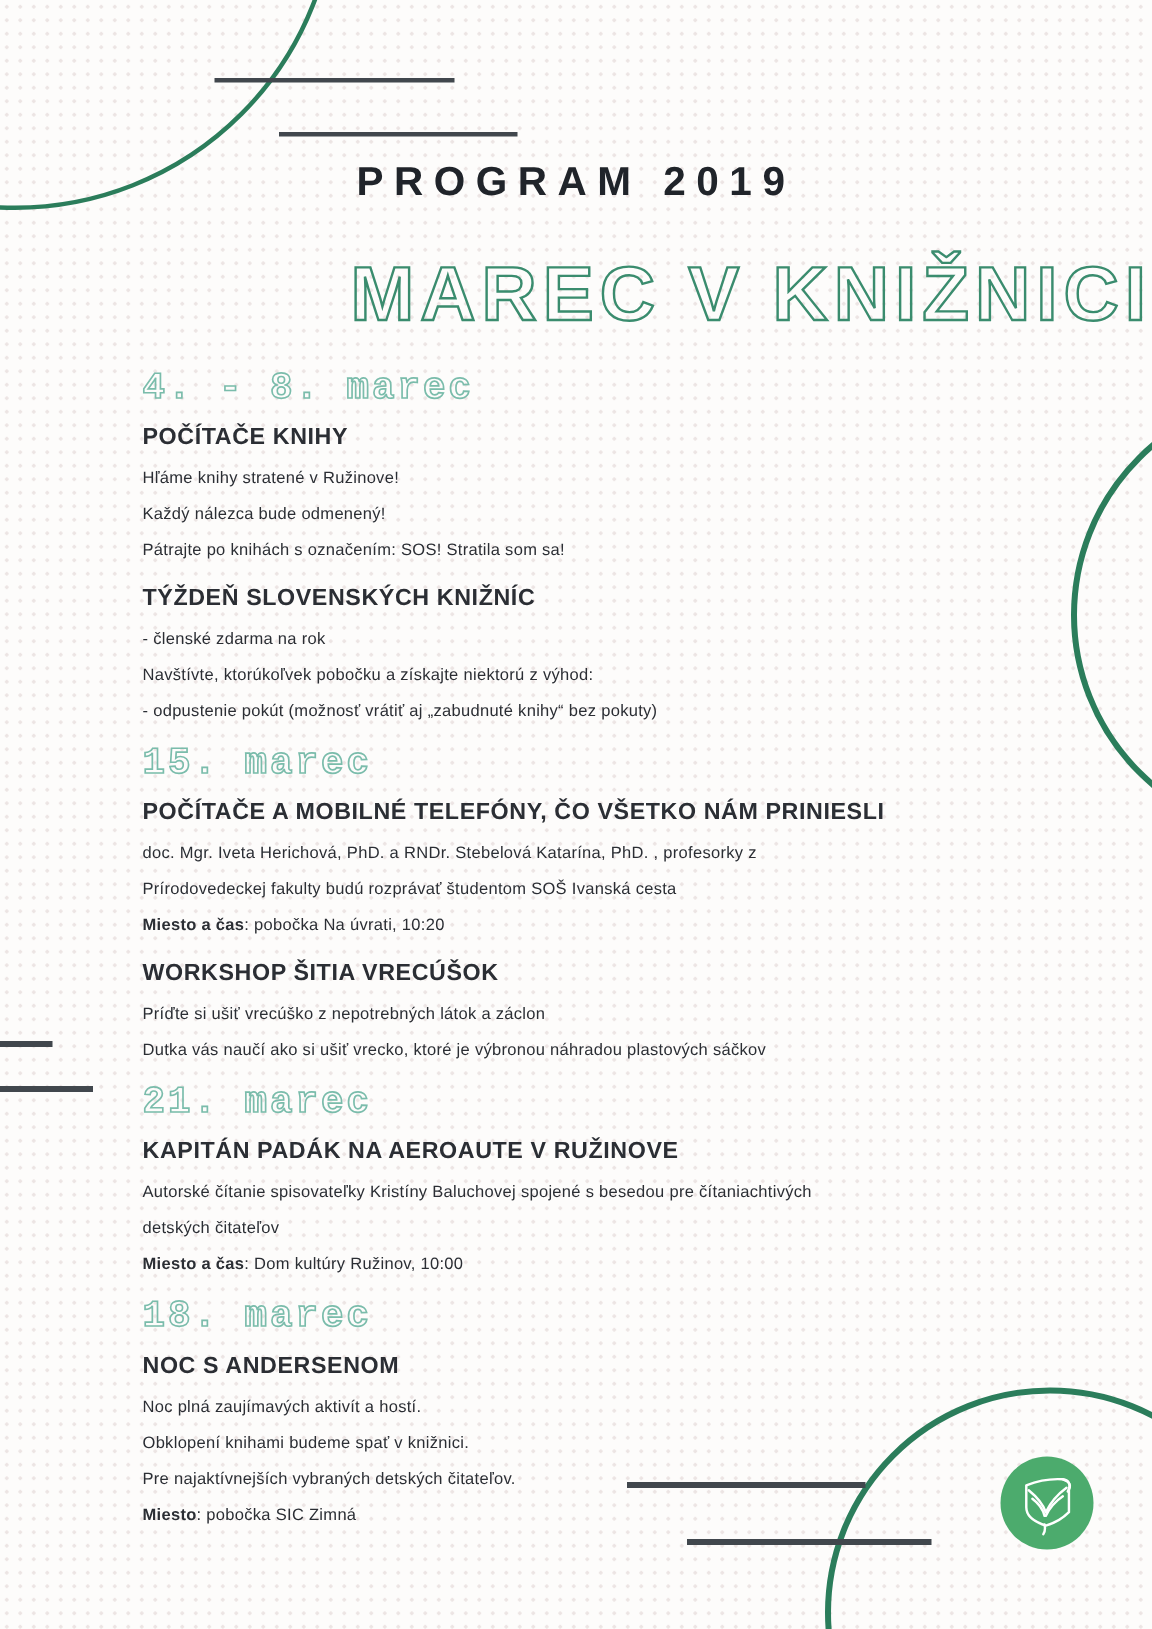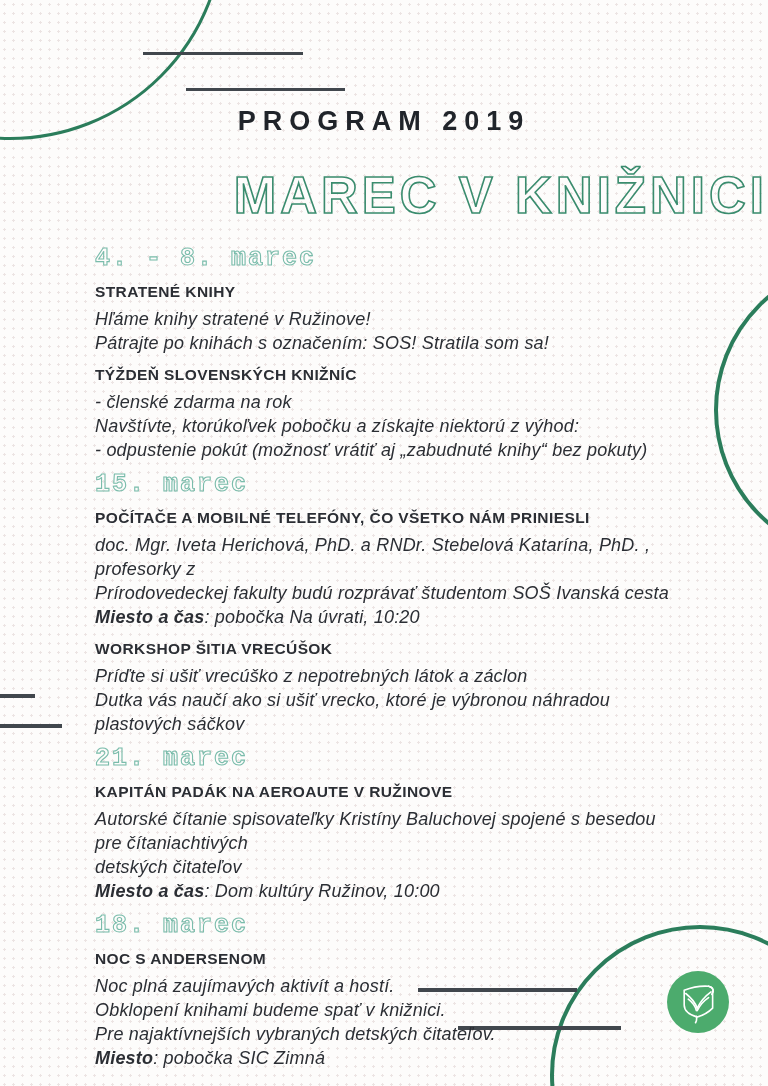--- a/index.html
+++ b/index.html
@@ -41,21 +41,21 @@
   
   .content{position:absolute;left:95px;top:246px;width:585px;}
   .sec{margin:0 0 8px 0;}
   .date{
     font-size:25px;font-weight:bold;letter-spacing:2px;
     line-height:26px;margin:0 0 10px 0;
     color:transparent;font-family:Liberation Mono, monospace;-webkit-text-stroke:1.1px #7abcab;
   }
   .event{margin:0 0 10px 0;}
   .etitle{font-size:15.5px;font-weight:bold;letter-spacing:.4px;line-height:20px;margin:0 0 5px 0;}
-  .eline{margin:0;font-size:18px;line-height:24px;letter-spacing:.2px;font-style:italic;}
+  .eline{margin:0;font-size:11px;line-height:24px;letter-spacing:.2px;}
   .eline b{font-weight:bold;}
   
   .logo-circle{
     position:absolute;left:667px;top:971px;width:62px;height:62px;
     border-radius:50%;background:#4cab6d;display:flex;align-items:center;justify-content:center;
   }
   .logo-circle svg{width:52px;height:52px;}
 </style>
 </head>
 <body>
@@ -73,24 +73,25 @@
   <div class="bar bar-bottom-2"></div>
 
   <div class="kicker">PROGRAM 2019</div>
   <div class="title">MAREC V KNIŽNICI</div>
 
   <div class="content">
   <section class="sec">
     <h2 class="date">4. - 8. marec</h2>
 
   <div class="event">
-    <h3 class="etitle">STRATENÉ KNIHY</h3>
+    <h3 class="etitle">POČÍTAČE KNIHY</h3>
 
   <p class="eline"><b></b><span>Hľáme knihy stratené v Ružinove!</span></p>
 
+  <p class="eline"><b></b><span>Každý nálezca bude odmenený!</span></p>
 
   <p class="eline"><b></b><span>Pátrajte po knihách s označením: SOS! Stratila som sa!</span></p>
 </div>
 
   <div class="event">
     <h3 class="etitle">TÝŽDEŇ SLOVENSKÝCH KNIŽNÍC</h3>
 
   <p class="eline"><b></b><span>- členské zdarma na rok</span></p>
 
   <p class="eline"><b></b><span>Navštívte, ktorúkoľvek pobočku a získajte niektorú z výhod:</span></p>

